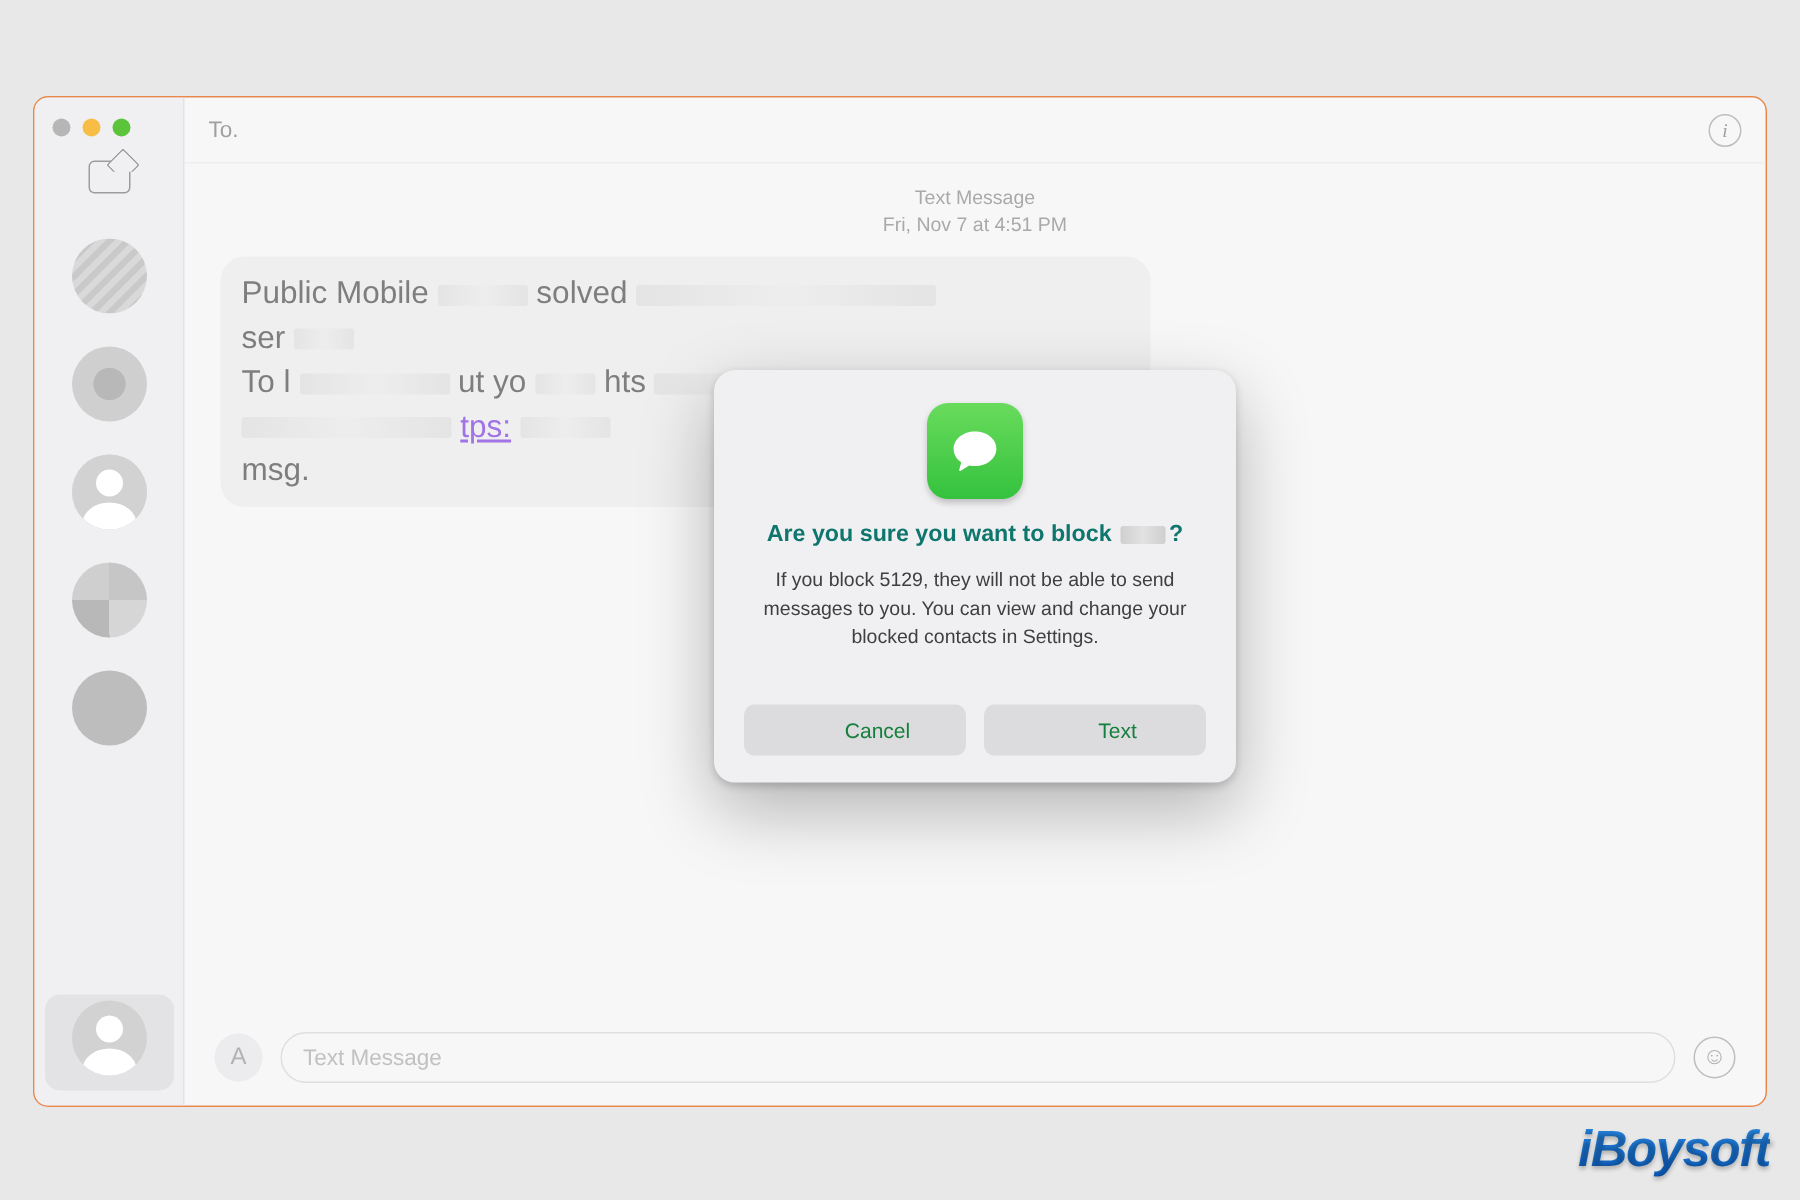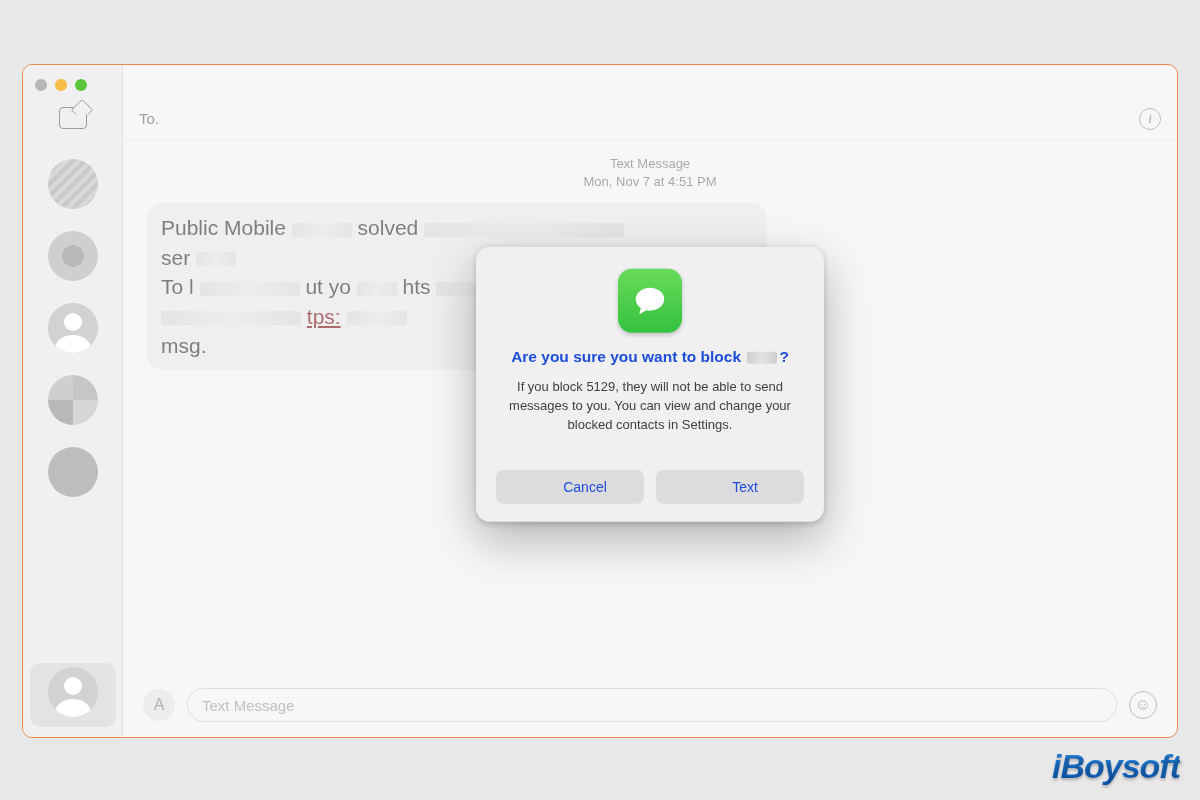--- a/index.html
+++ b/index.html
@@ -77,41 +77,41 @@
   .silhouette::before { content:""; position:absolute; left:50%; top:10px; transform:translateX(-50%); width:18px; height:18px; border-radius:50%; background:#fff; }
   .silhouette::after  { content:""; position:absolute; left:50%; bottom:-10px; transform:translateX(-50%); width:36px; height:28px; border-radius:50% 50% 0 0; background:#fff; }
 
   .sidebar-spacer { flex:1; }
 
   
   .main { flex:1; display:flex; flex-direction:column; position:relative; }
   .header {
     height: 44px; display:flex; align-items:center;
     padding: 0 16px; border-bottom: 1px solid #e6e5e7;
-    color:#515052; font-size:15px; gap:10px;margin-top:32px;
+    color:#515052; font-size:15px; gap:10px;
   }
   .header .to-label { color:#6e6d6f; }
   .header .to-value { color:#3b3a3c; }
   .header .info-icon {
     margin-left:auto; width:22px; height:22px; border:1.5px solid #9c9b9d;
     border-radius:50%; display:flex; align-items:center; justify-content:center;
     font-family: Georgia, serif; font-style: italic; font-size:13px; color:#6e6d6f;
   }
 
   .thread { flex:1; padding: 14px 24px 0; overflow:hidden; }
   .thread-meta { text-align:center; color:#7c7b7d; font-size:13px; line-height:1.4; margin-bottom:12px; }
 
   .bubble {
     max-width: 620px;
     background:#e8e7e9; border-radius:16px;
     padding: 10px 14px; color:#3a393b; font-size:21px; line-height:1.4;
     position:relative;
   }
   .bubble .redact { display:inline-block; vertical-align:middle; background:linear-gradient(90deg,#d6d6d6,#e4e4e4,#d6d6d6); height:14px; border-radius:2px; }
-  .bubble a.link-frag { color:#7f1d1d; text-decoration:underline;margin-top:20px; }
+  .bubble a.link-frag { color:#6d28d9; text-decoration:underline;margin-top:20px; }
 
   .composer {
     height: 64px; display:flex; align-items:center; gap:12px;
     padding: 0 20px;
   }
   .apps-btn {
     width:32px; height:32px; border-radius:50%;
     background:#e2e1e3; display:flex; align-items:center; justify-content:center;
     color:#8a898b; font-size:16px;
   }
@@ -133,26 +133,26 @@
     padding: 22px 20px 18px; text-align:center; z-index:5;
   }
   .modal .app-icon {
     width:64px; height:64px; margin:0 auto 14px;
     border-radius:14px;
     background: linear-gradient(#69db5c,#34c23e);
     display:flex; align-items:center; justify-content:center;
     box-shadow: 0 2px 4px rgba(0,0,0,0.2);
   }
   .modal .app-icon svg { width:38px; height:38px; }
-  .modal h3 { font-size:15.5px; font-weight:700; color:#1d4ed8; line-height:1.35; margin-bottom:10px; }
+  .modal h3 { font-size:15.5px; font-weight:700; color:#0f766e; line-height:1.35; margin-bottom:10px; }
   .modal p  { font-size:13px; color:#3f3e40; line-height:1.45; margin-bottom:36px; padding:0 4px; }
   .modal .btn-row { display:flex; gap:12px; }
   .modal button {
     flex:1; height:34px; border:none; border-radius:7px;
-    background:#dcdbdd; color:#1d4ed8; font-size:14px; cursor:pointer;padding-left:30px;
+    background:#dcdbdd; color:#15803d; font-size:14px; cursor:pointer;padding-left:30px;
   }
   .modal .title-smudge {
     display:inline-block; width:30px; height:12px; vertical-align:middle;
     background:linear-gradient(90deg,#cfcfcf,#e2e2e2,#cfcfcf); border-radius:2px;
     margin: 0 2px -1px;
   }
 
   
   .watermark {
     position:absolute; right:20px; bottom:14px;
@@ -198,21 +198,21 @@
       <span class="to-label">To.</span>
       <span class="to-value"></span>
       <span class="info-icon">
         <span>i</span>
       </span>
     </div>
 
     <div class="thread">
       <div class="thread-meta">
         <div>Text Message</div>
-        <div>Mon, Nov 7 at 4:51 PM</div>
+        <div>Fri, Nov 7 at 4:51 PM</div>
       </div>
 
       <div class="bubble">
         <span>Public Mobile </span>
         <span class="redact" style="width:60px"></span>
         <span>solved </span>
         <span class="redact" style="width:200px"></span><br>
         <span>ser</span>
         <span class="redact" style="width:40px"></span><br>
         <span>To l</span>

